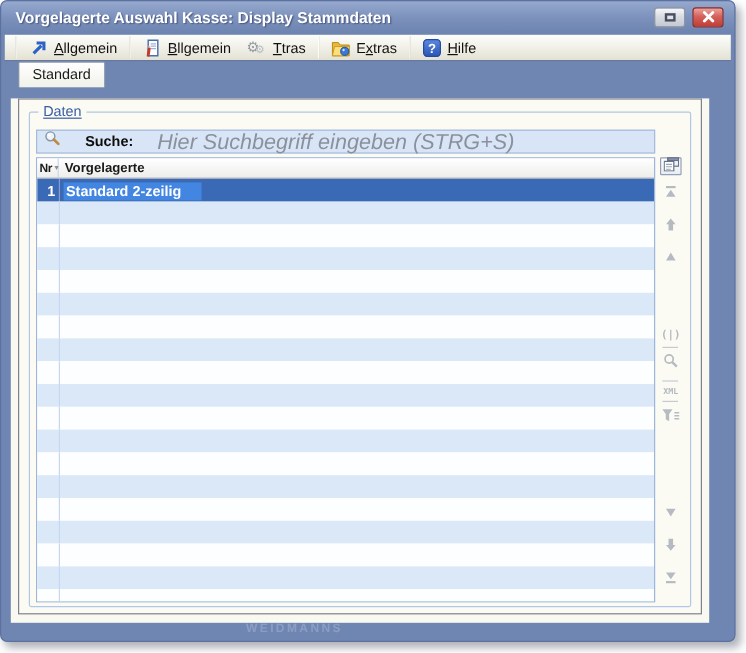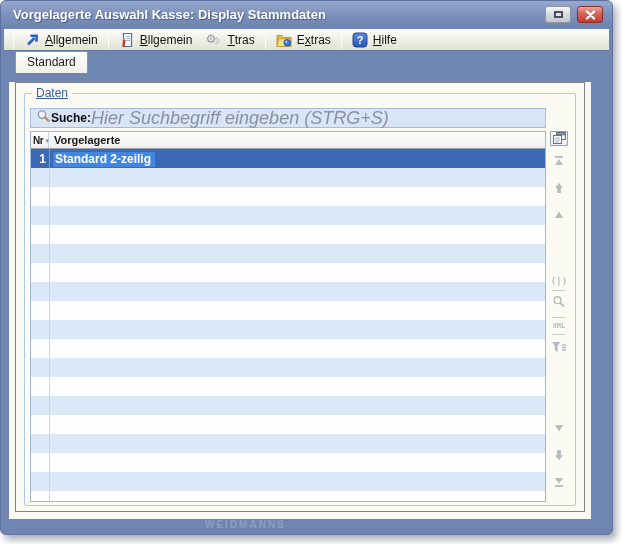--- a/index.html
+++ b/index.html
@@ -51,21 +51,21 @@
     border:1px solid #7e838d; }
 
   .groupbox { position:absolute; inset:10px 8px 5px 8px;
     border:1px solid #b2c6e6; border-radius:2px;
     padding:13px 4px 3px 4px; display:flex; flex-direction:column; }
   .grouplabel { position:absolute; top:-8px; left:7px; background:#fbfbf4;
     padding:0 4px; color:#3a5ea6; font-size:12px;text-decoration:underline; }
 
   .searchbar { height:20px; flex:none; margin:1px 25px 3px 1px;
     background:#d8e5f6; border:1px solid #a6bcdc;
-    display:flex; align-items:center; padding:0 5px; gap:0; }
+    display:flex; align-items:center; padding:0 5px; gap:20px; }
   .search-label { font-weight:bold; font-size:12px; color:#0c0c0c; }
   .search-input { flex:1; border:none; background:transparent; outline:none;
     font-family:Liberation Sans, sans-serif; font-size:18px; font-style:italic; color:#4d7c0f; }
   .search-input::placeholder { color:#8b919c; opacity:1; font-style:italic; }
 
   .datarow { flex:1; display:flex; margin:0 0 0 1px; min-height:0; }
   .grid { flex:1; border:1px solid #9cb5da; background:#fdfeff;
     display:flex; flex-direction:column; min-height:0;font-weight:bold; }
   .ghead { height:17px; flex:none; display:flex; font-size:11px; color:#1a1a1a;
     background:linear-gradient(#ffffff,#ededec); border-bottom:1px solid #99a1ab; }
@@ -78,21 +78,21 @@
   .row { height:19px;
     background-image:linear-gradient(#c7d8ee,#c7d8ee);
     background-size:1px 100%; background-position:18px 0; background-repeat:no-repeat; }
   .rows .row:nth-child(even) { background-color:#dbe8f8; }
   .rows .row:nth-child(odd)  { background-color:#fdfeff; }
   .rows .row.selected { background-color:#3a69b5; color:#fff; display:flex;
     font-size:12px; align-items:center;
     background-image:linear-gradient(rgba(255,255,255,.35),rgba(255,255,255,.35)); }
   .cell-nr { width:18px; flex:none; text-align:right; padding-right:3px; }
   .cell-bez { padding-left:4px; }
-  .chip { background:#4286e2; padding:0 4px 1px 2px; }
+  .chip { background:#4286e2; padding:0 17px 1px 2px; }
 
   
   .strip { width:24px; flex:none; display:flex; flex-direction:column;
     align-items:center; padding:0 0 10px 0; margin-left:1px; }
   .chooser { width:18px; height:15px; flex:none; margin-bottom:7px;
     border:1px solid #93a0b5; background:linear-gradient(#ffffff,#e9edf4);
     display:flex; align-items:center; justify-content:center; border-radius:1px; }
   .navgrp { display:flex; flex-direction:column; align-items:center; gap:9px; }
   .midgrp { display:flex; flex-direction:column; align-items:center; }
   .spacer { flex:1; }

